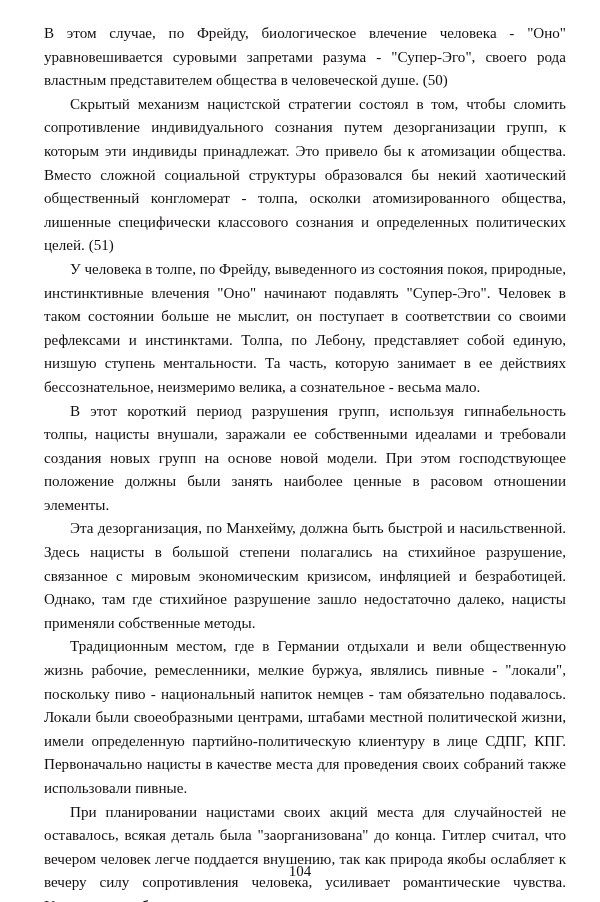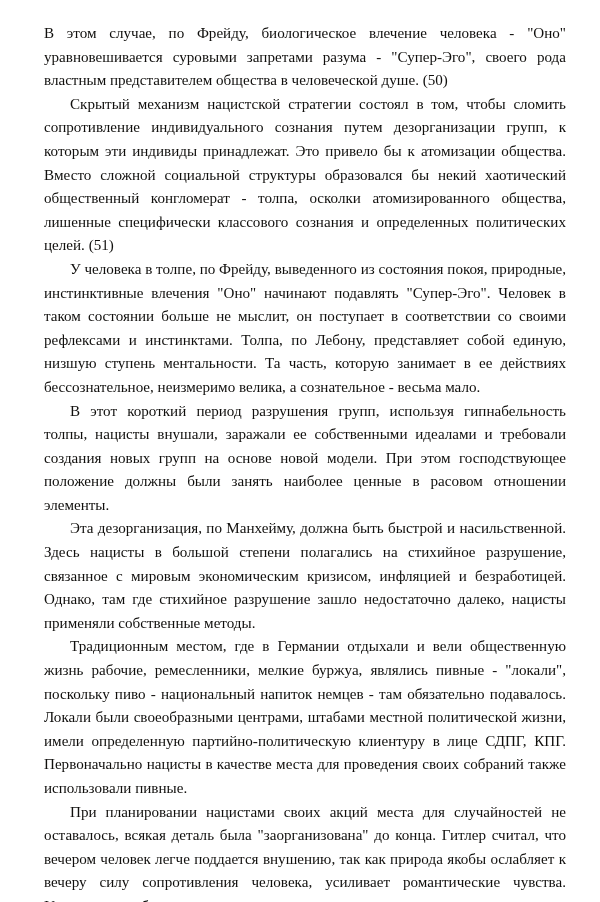--- a/index.html
+++ b/index.html
@@ -52,13 +52,14 @@
 <div class="page">
   <div class="body-text">
     <p class="para first">В этом случае, по Фрейду, биологическое влечение человека - "Оно" уравновешивается суровыми запретами разума - "Супер-Эго", своего рода властным представителем общества в человеческой душе. (50)</p>
     <p class="para">Скрытый механизм нацистской стратегии состоял в том, чтобы сломить сопротивление индивидуального сознания путем дезорганизации групп, к которым эти индивиды принадлежат. Это привело бы к атомизации общества. Вместо сложной социальной структуры образовался бы некий хаотический общественный конгломерат - толпа, осколки атомизированного общества, лишенные специфически классового сознания и определенных политических целей. (51)</p>
     <p class="para">У человека в толпе, по Фрейду, выведенного из состояния покоя, природные, инстинктивные влечения "Оно" начинают подавлять "Супер-Эго". Человек в таком состоянии больше не мыслит, он поступает в соответствии со своими рефлексами и инстинктами. Толпа, по Лебону, представляет собой единую, низшую ступень ментальности. Та часть, которую занимает в ее действиях бессознательное, неизмеримо велика, а сознательное - весьма мало.</p>
     <p class="para">В этот короткий период разрушения групп, используя гипнабельность толпы, нацисты внушали, заражали ее собственными идеалами и требовали создания новых групп на основе новой модели. При этом господствующее положение должны были занять наиболее ценные в расовом отношении элементы.</p>
     <p class="para">Эта дезорганизация, по Манхейму, должна быть быстрой и насильственной. Здесь нацисты в большой степени полагались на стихийное разрушение, связанное с мировым экономическим кризисом, инфляцией и безработицей. Однако, там где стихийное разрушение зашло недостаточно далеко, нацисты применяли собственные методы.</p>
     <p class="para">Традиционным местом, где в Германии отдыхали и вели общественную жизнь рабочие, ремесленники, мелкие буржуа, являлись пивные - "локали", поскольку пиво - национальный напиток немцев - там обязательно подавалось. Локали были своеобразными центрами, штабами местной политической жизни, имели определенную партийно-политическую клиентуру в лице СДПГ, КПГ. Первоначально нацисты в качестве места для проведения своих собраний также использовали пивные.</p>
     <p class="para">При планировании нацистами своих акций места для случайностей не оставалось, всякая деталь была "заорганизована" до конца. Гитлер считал, что вечером человек легче поддается внушению, так как природа якобы ослабляет к вечеру силу сопротивления человека, усиливает романтические чувства. Учитывались обстановка и помещение; нацисты предпочита-</p>
   </div>
+  <div class="page-number">104</div>
 </div>
 
 </body></html>

